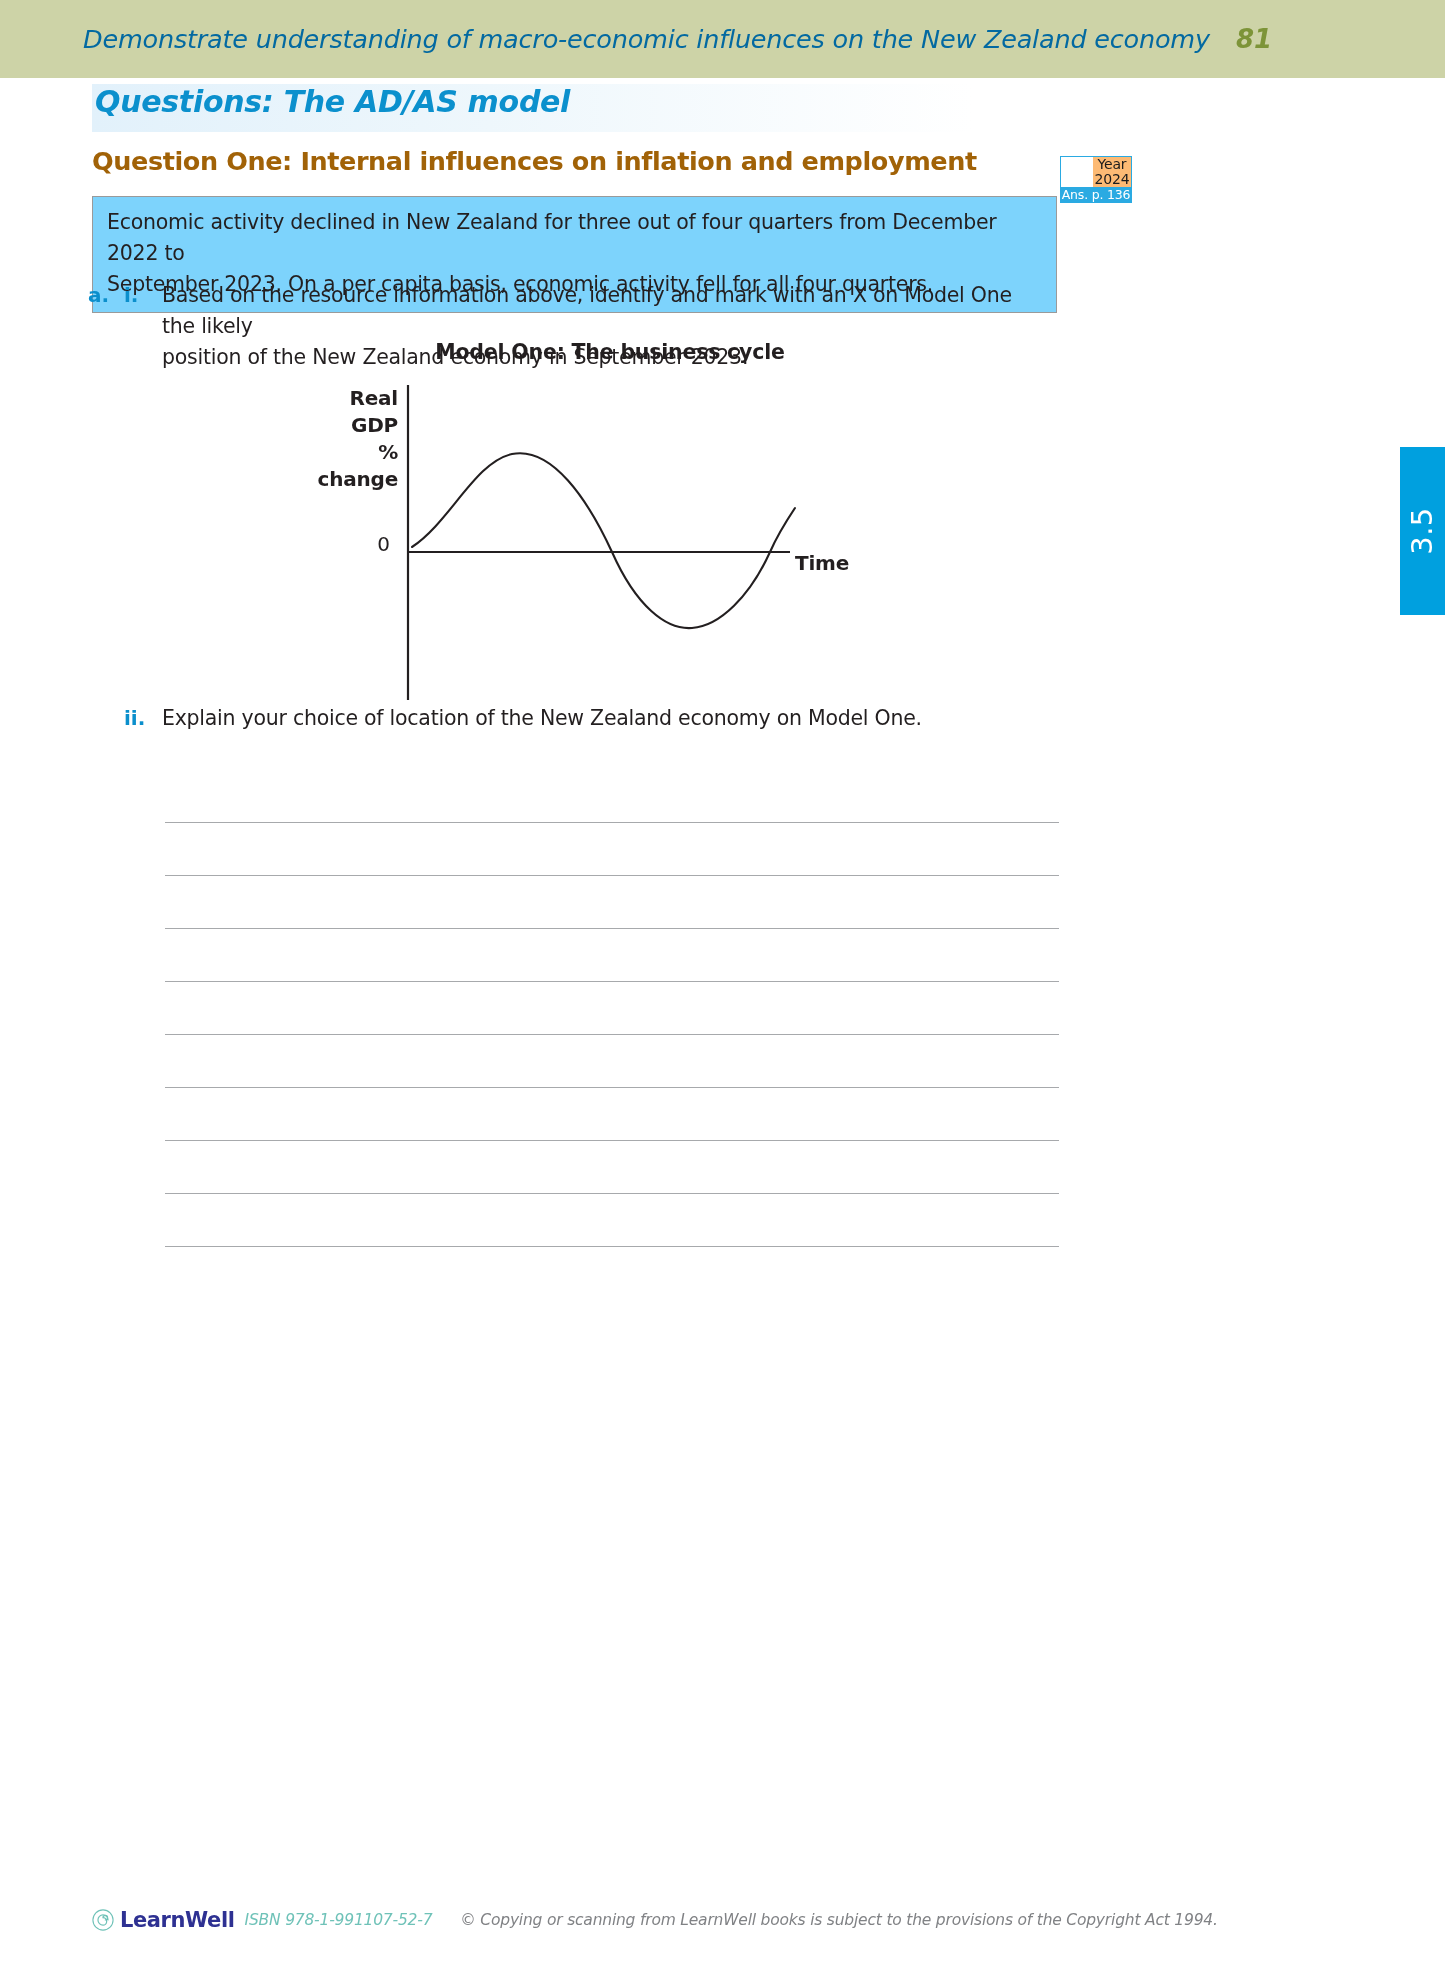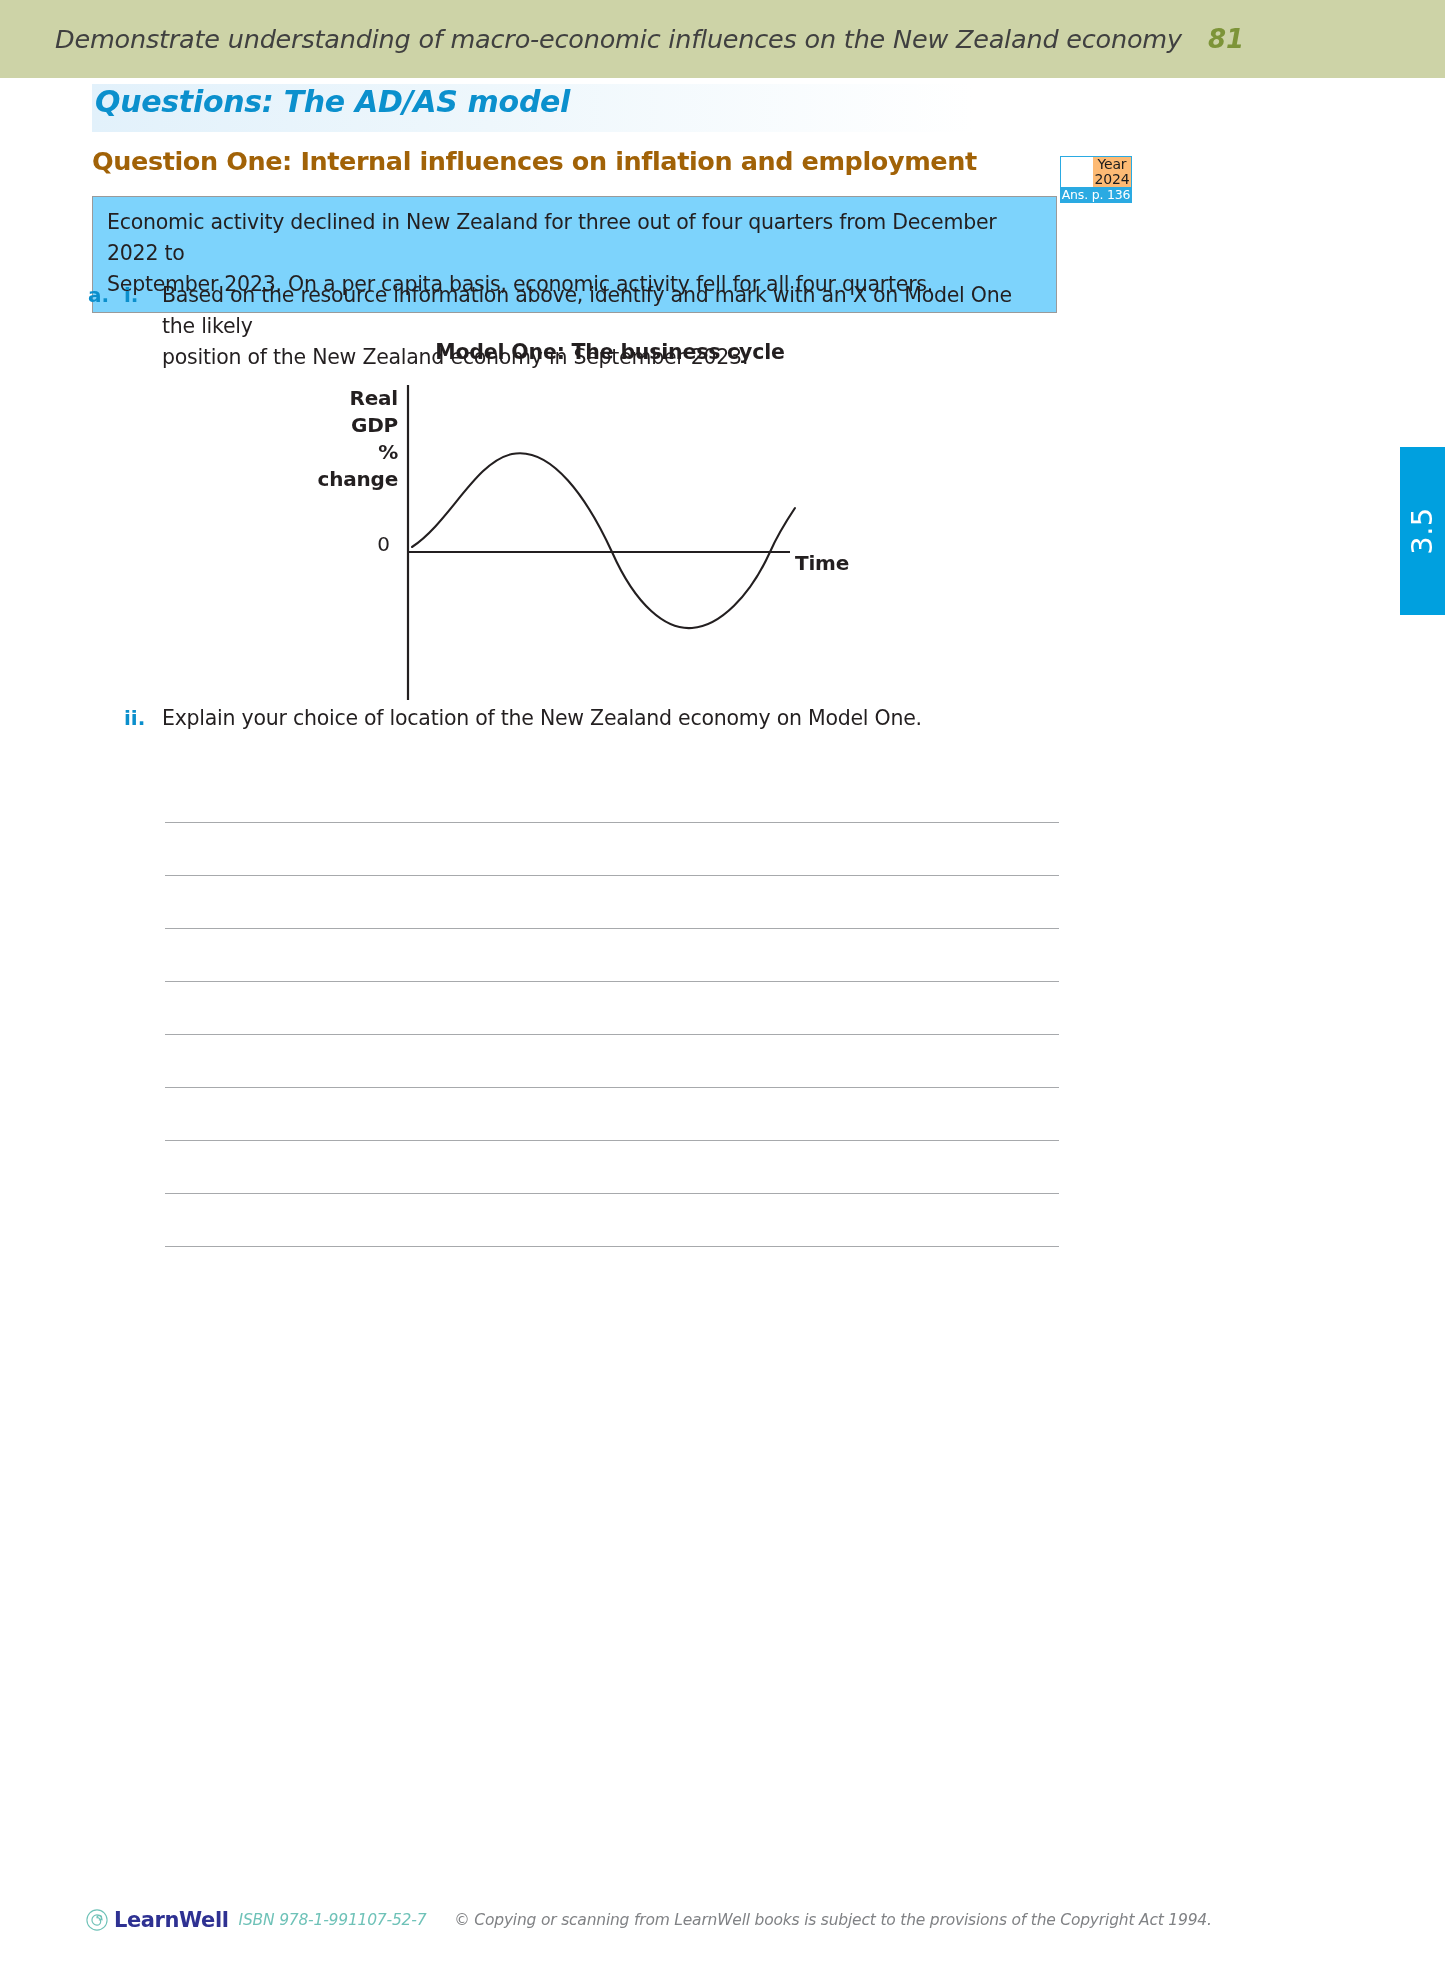--- a/index.html
+++ b/index.html
@@ -31,23 +31,24 @@
     top: 0;
     height: 78px;
     display: flex;
     align-items: center;
     justify-content: flex-start;
   }
   .running-head-title {
     font-family: "DejaVu Sans", sans-serif;
     font-style: italic;
     font-size: 25.5px;
-    color: #404040;
+    color: #0369a1;
     letter-spacing: -0.2px;
     white-space: nowrap;
+    margin-left: 28px;
   }
   .running-head-page {
     font-family: "DejaVu Sans", sans-serif;
     font-style: italic;
     font-weight: bold;
     font-size: 26px;
     color: #7d9438;
     margin-left: 26px;
   }
 
@@ -265,21 +266,21 @@
     margin-top: 168px;
     font-family: "DejaVu Sans", sans-serif;
     font-size: 29px;
     color: #ffffff;
     letter-spacing: 0.5px;
   }
 
   
   .footer {
     position: absolute;
-    left: 86px;
+    left: 92px;
     top: 1908px;
     width: 1280px;
     display: flex;
     align-items: center;
     white-space: nowrap;
   }
   .footer-logo-icon {
     flex: 0 0 auto;
     width: 22px;
     height: 22px;

